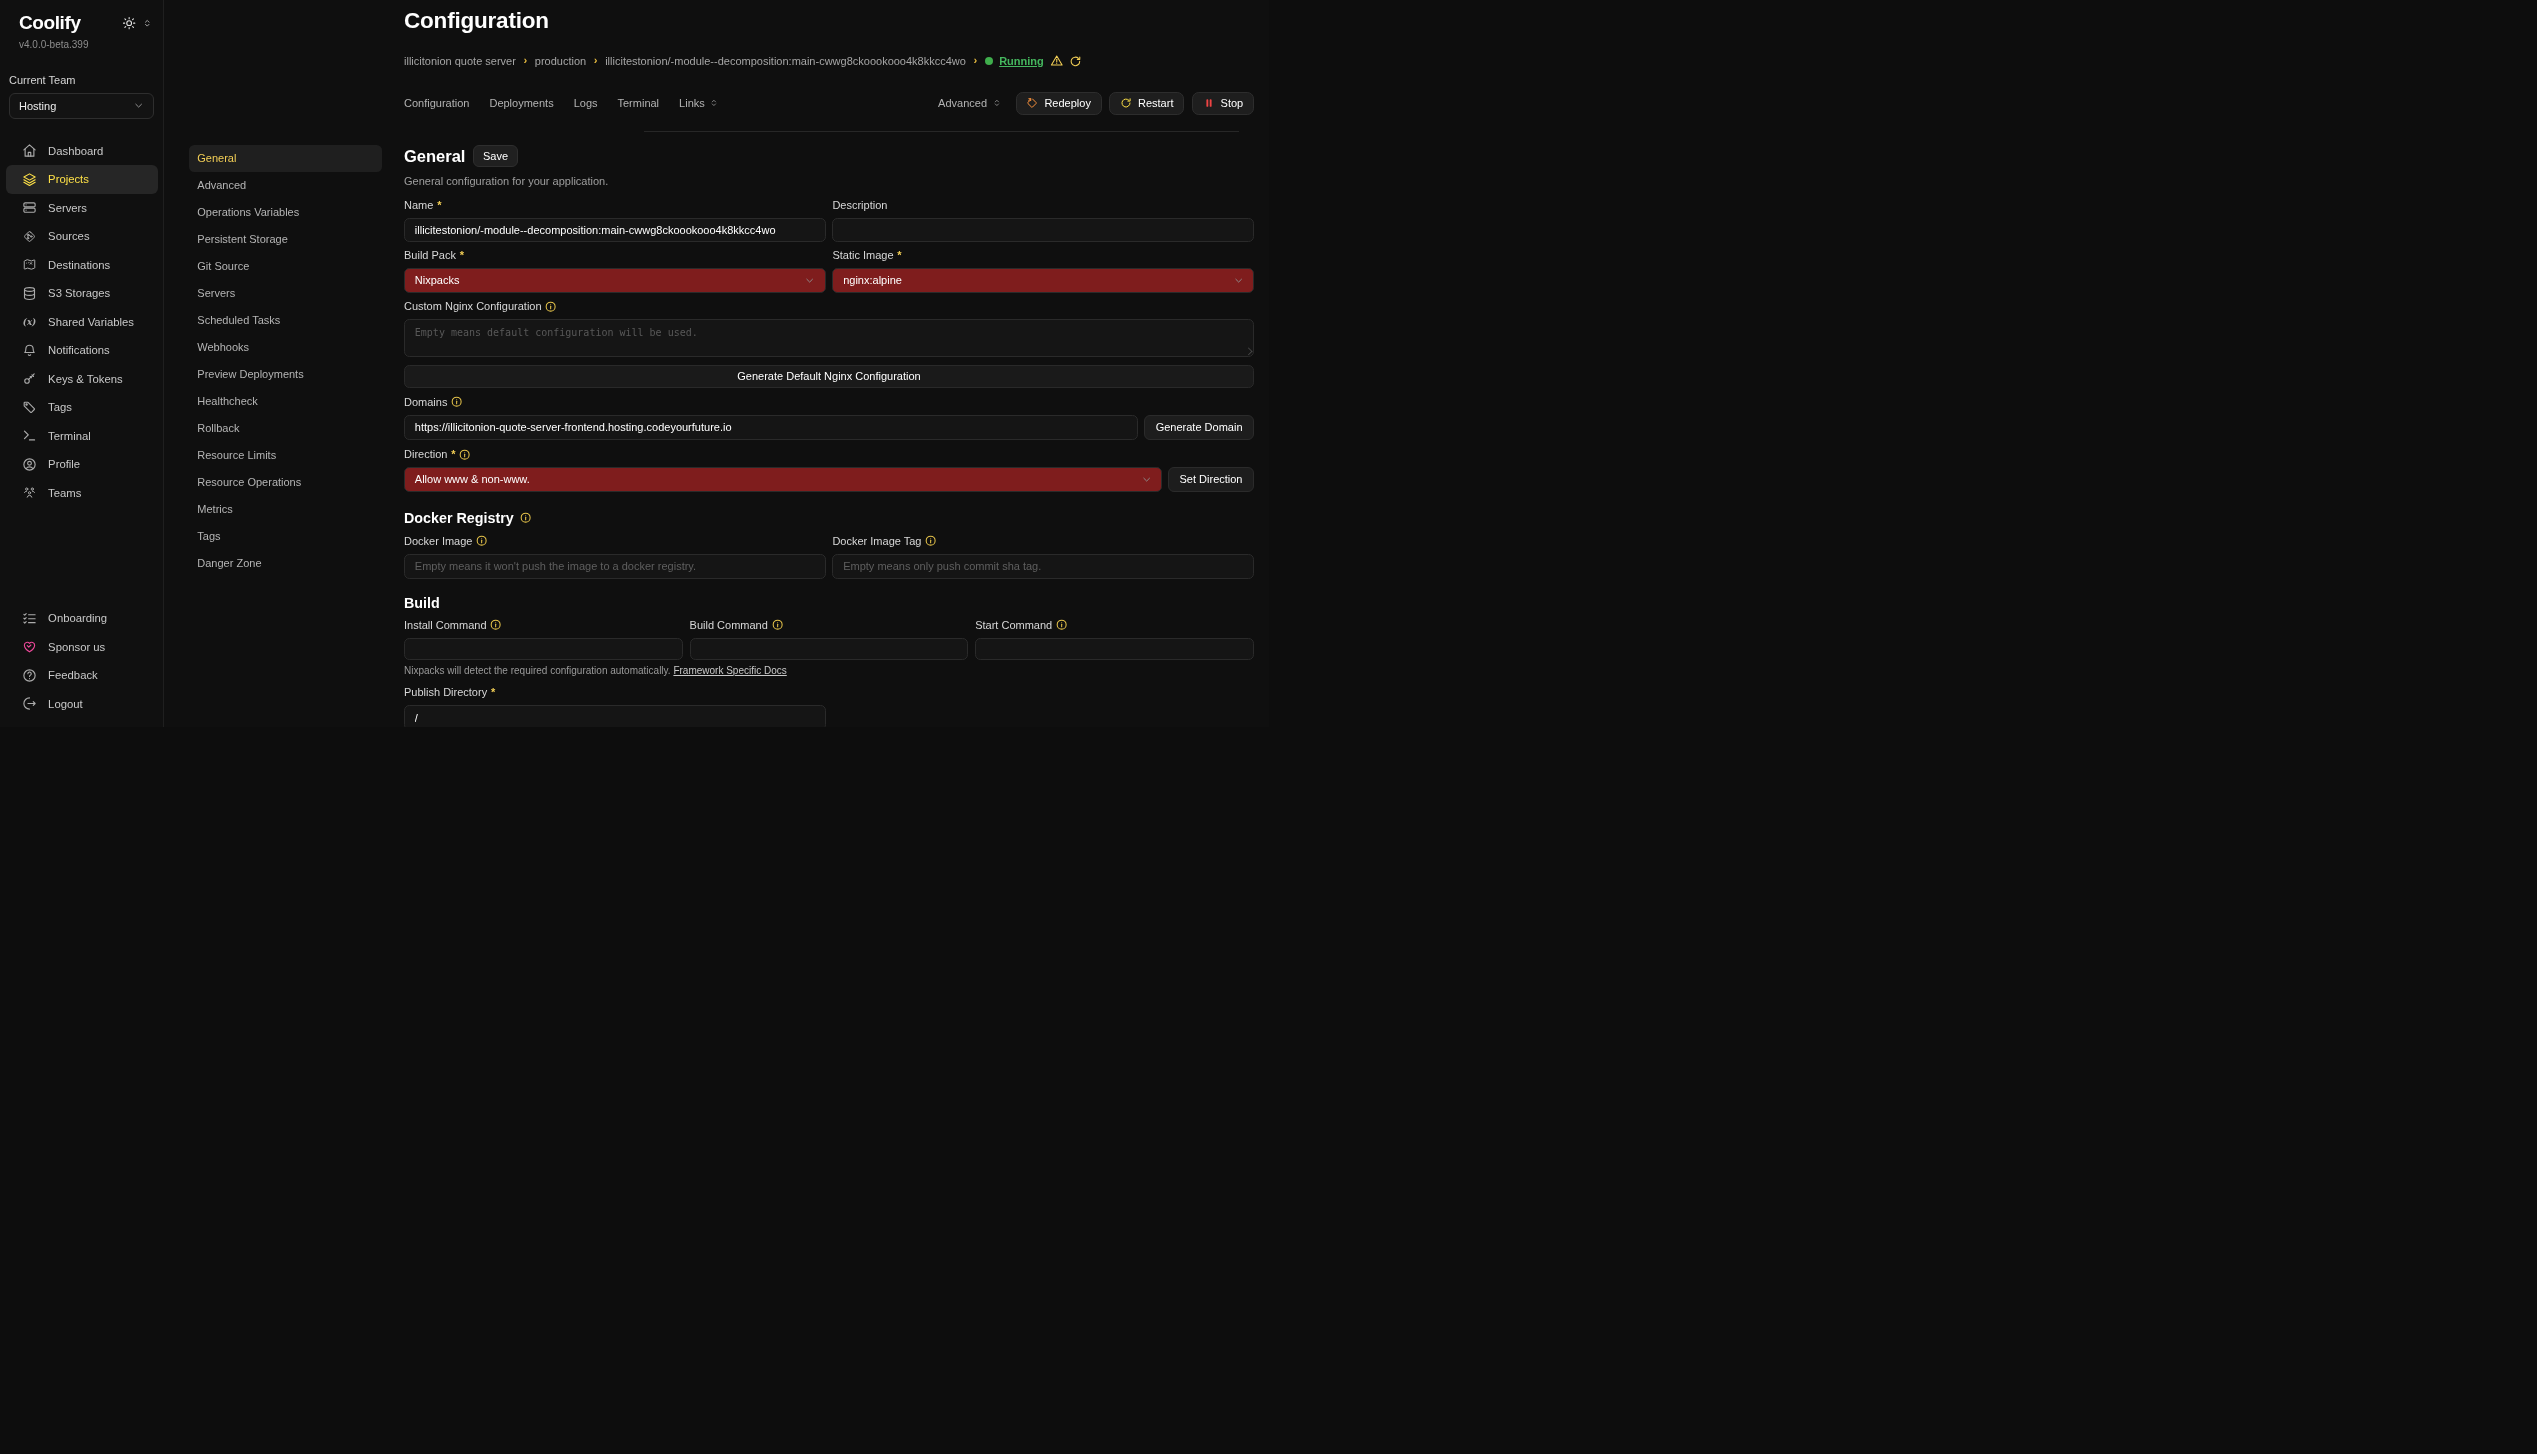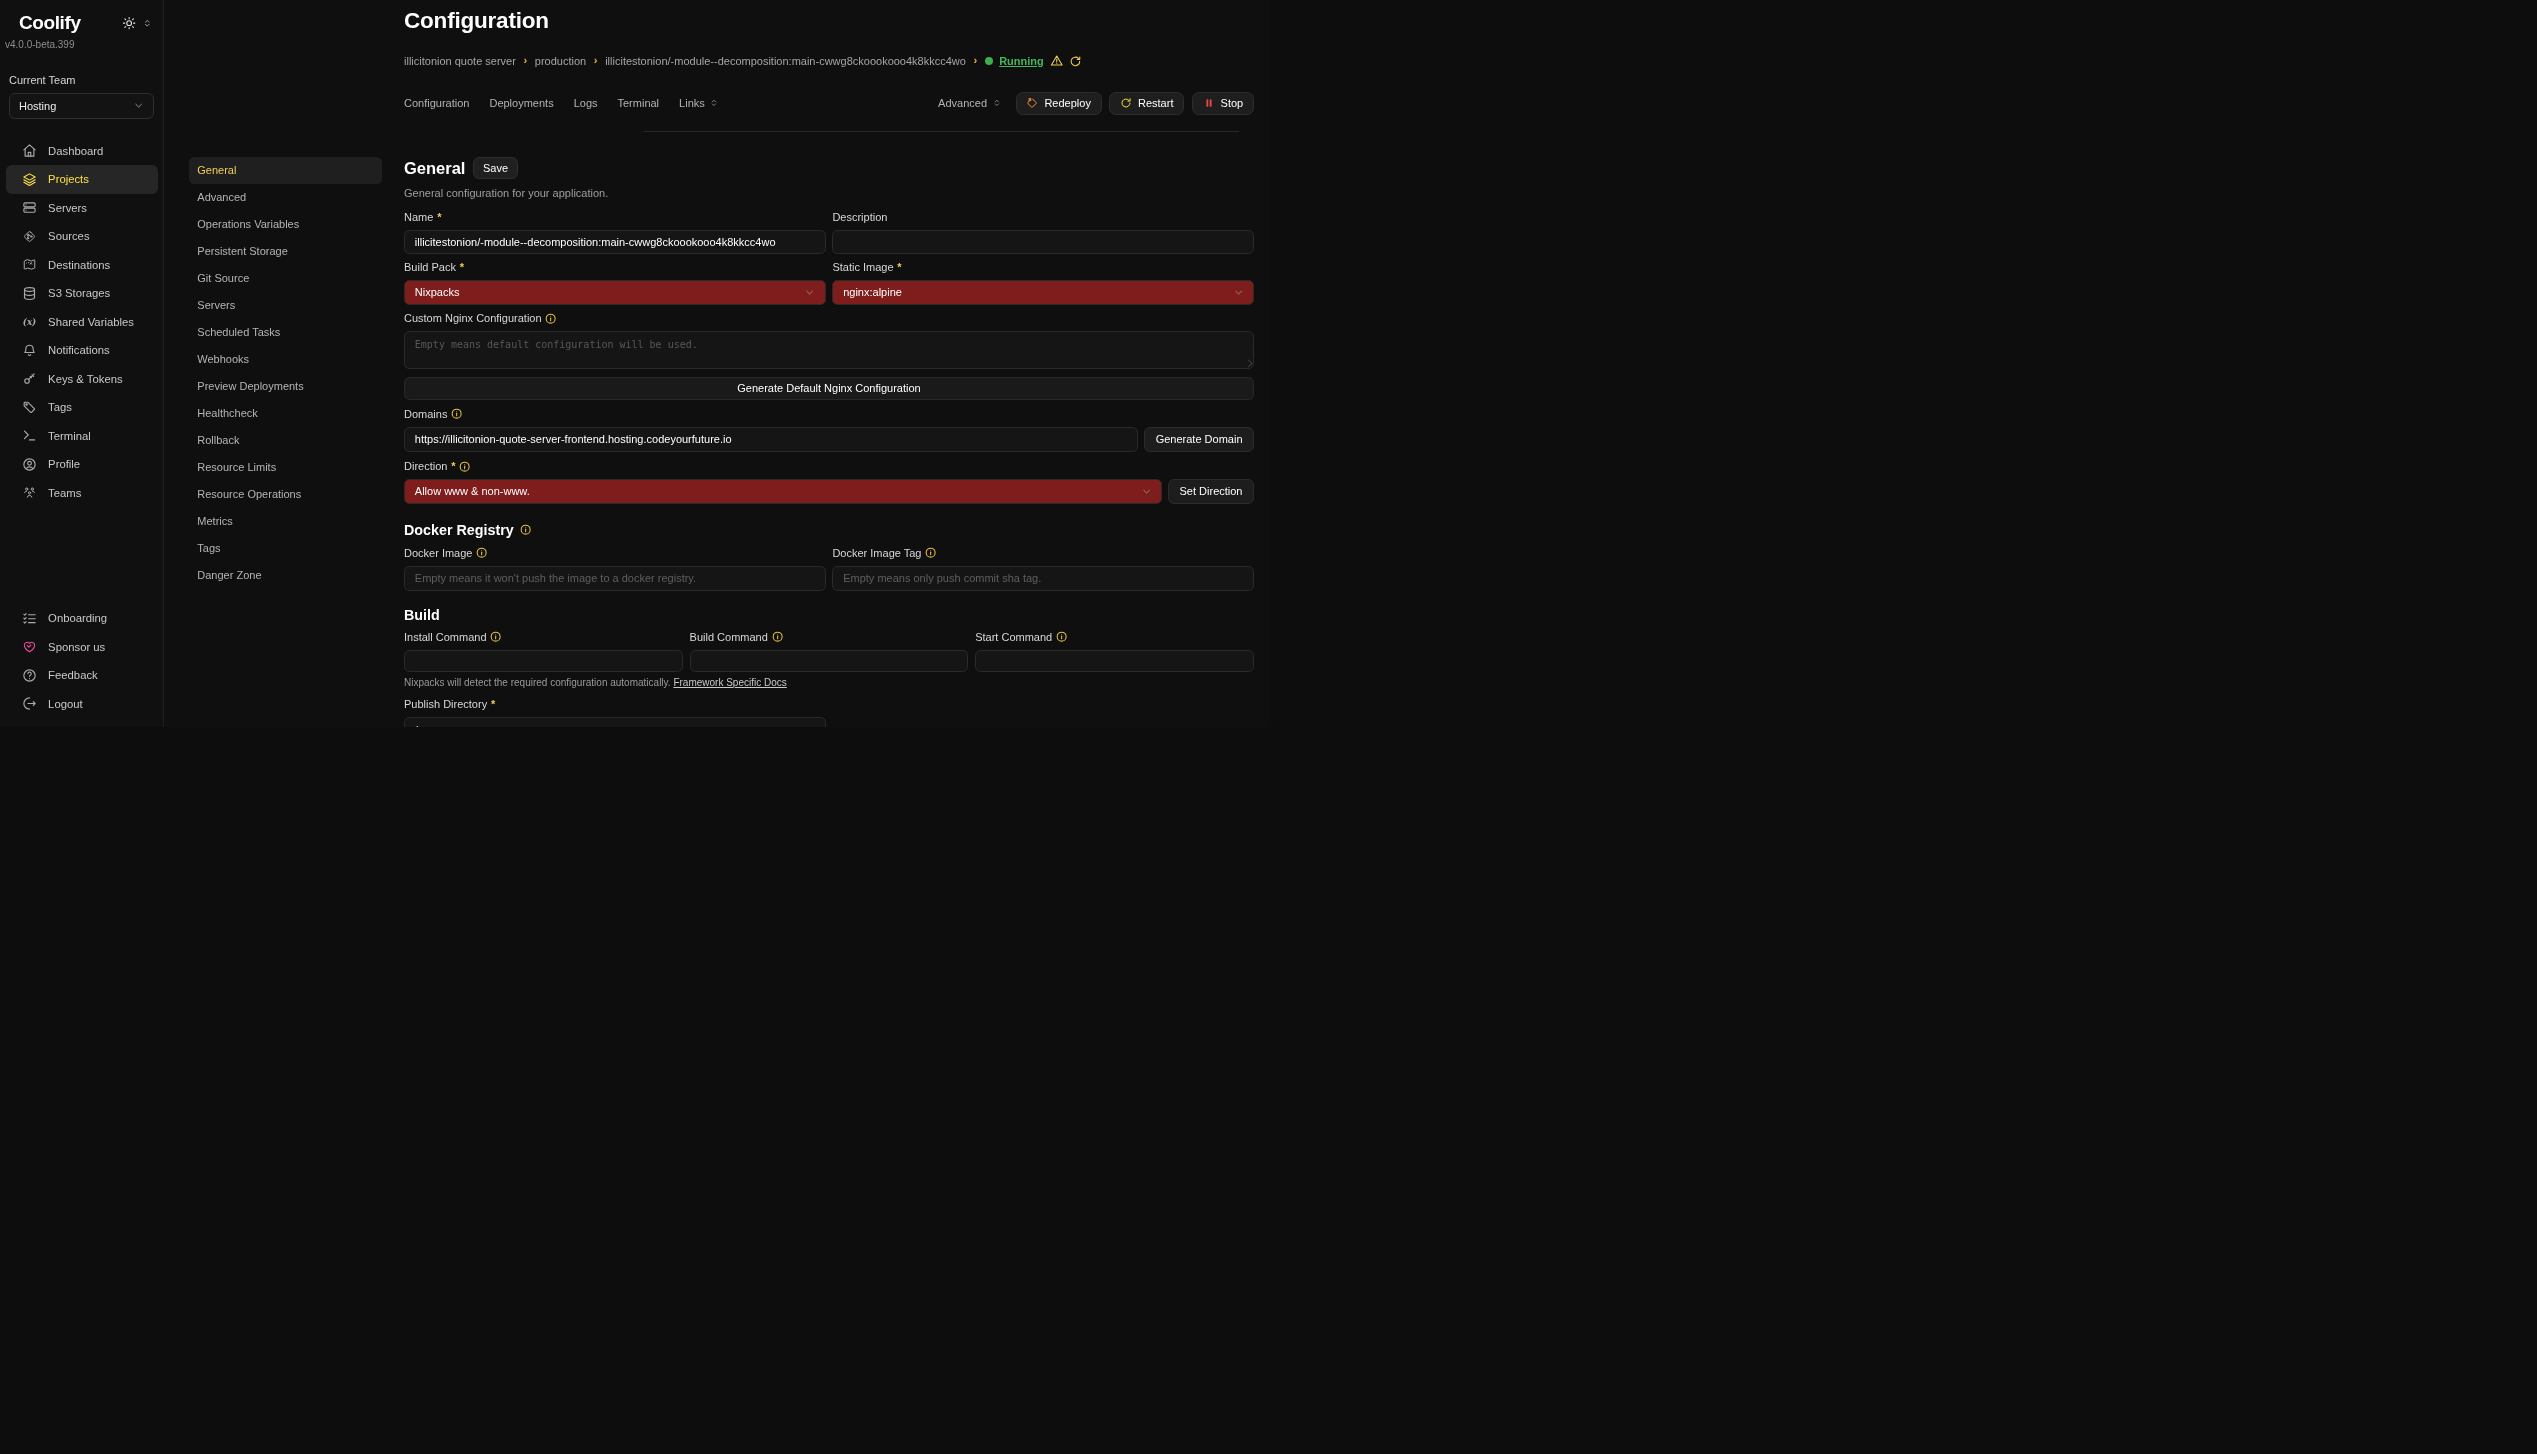--- a/index.html
+++ b/index.html
@@ -15,37 +15,37 @@
   .icon { display:inline-flex; align-items:center; justify-content:center; flex:0 0 auto; }
   .icon svg { width:100%; height:100%; display:block; }
 
   
   .sidebar { width:164px; flex:0 0 164px; background:#101010; border-right:0.8px solid #1f1f1f;
              display:flex; flex-direction:column; padding:12px 0 9px; }
   .logo-row { display:flex; align-items:center; padding:0 10.5px 0 19px; }
   .brand { font-size:19px; font-weight:700; letter-spacing:-0.4px; color:#fff; }
   .theme-toggle { width:14.3px; height:14.3px; color:#e5e5e5; margin-left:auto; cursor:pointer; }
   .brand-updown { width:10.5px; height:10.5px; color:#b9b9b9; margin-left:5.3px; cursor:pointer; }
-  .version { padding:0 5px; margin-top:5.3px; color:#8d8d8d; font-size:10px; }
+  .version { padding:0 19px; margin-top:5.3px; color:#8d8d8d; font-size:10px; }
   .team-label { padding:0 9px; margin-top:24px; color:#d6d6d6; font-size:11px; }
   .team-select { margin:6.8px 9px 0; height:25.5px; background:#131313; border:0.8px solid #2e2e2e;
                  border-radius:6px; display:flex; align-items:center; padding:8px 9px;
                  font-size:11px; color:#ececec; cursor:pointer; }
   .team-select .icon { width:11.3px; height:11.3px; color:#9a9a9a; margin-left:auto; }
   .nav { margin-top:18px; display:flex; flex-direction:column; }
   .nav-item { height:28.5px; display:flex; align-items:center; gap:11.3px; padding-left:15.8px;
               margin:0 5.3px 0 6px; border-radius:6px; color:#c9c9c9; font-size:11.3px; cursor:pointer; }
   .nav-item .icon { width:15px; height:15px; color:#ababab; }
   .nav-item.active { background:#262626; color:#fde047; }
   .nav-item.active .icon { color:#fde047; }
   .nav-item .icon-heart-hands { color:#ec4899; }
   .nav-bottom { margin-top:auto; }
 
   
-  .main { flex:1; display:flex; flex-direction:column; min-width:0;gap:12px; }
+  .main { flex:1; display:flex; flex-direction:column; min-width:0; }
   .header { padding:8.3px 15px 0 240px; }
   .page-title { font-size:22.5px; font-weight:700; letter-spacing:-0.2px; }
   .breadcrumb { margin-top:20px; display:flex; align-items:center; gap:6.8px;
                 font-size:11px; color:#a6a6a6; flex-wrap:nowrap; white-space:nowrap; }
   .crumb { cursor:pointer; }
   .crumb-sep { color:#e3b83f; font-size:11.3px; font-weight:700; line-height:1; padding:0 0.8px; }
   .status-wrap { display:flex; align-items:center; gap:6px; }
   .status-dot { width:8.3px; height:8.3px; border-radius:50%; background:#3fae4c; }
   .status-link { color:#45b75e; font-weight:700; text-decoration:underline; cursor:pointer; }
   .warn-ic { width:13.5px; height:13.5px; color:#f3cf56; cursor:pointer; }

